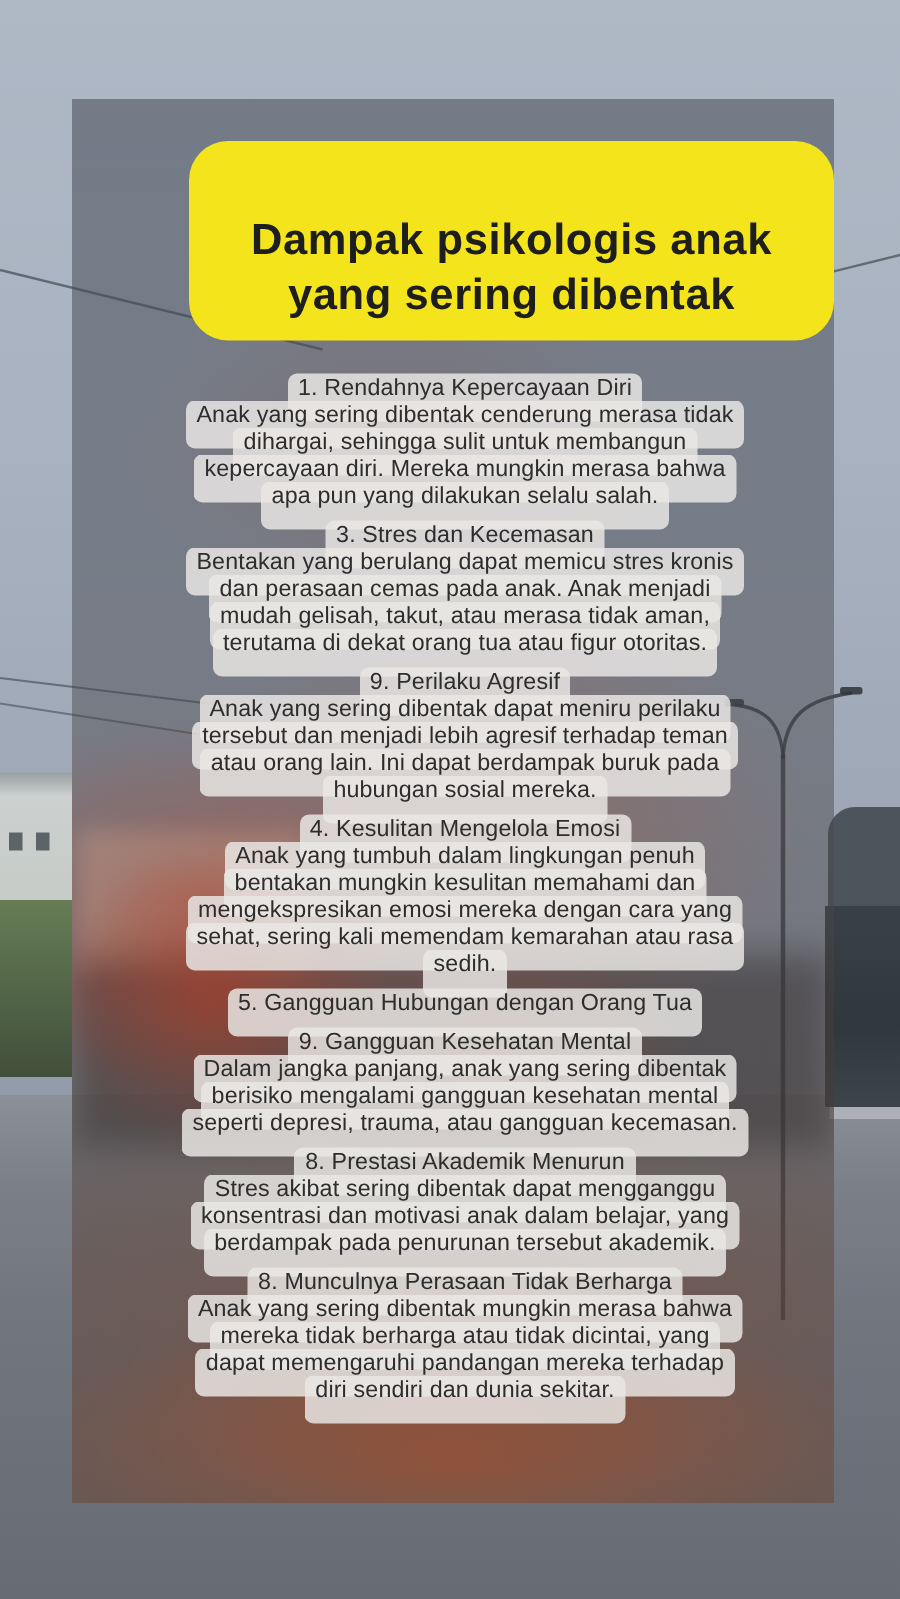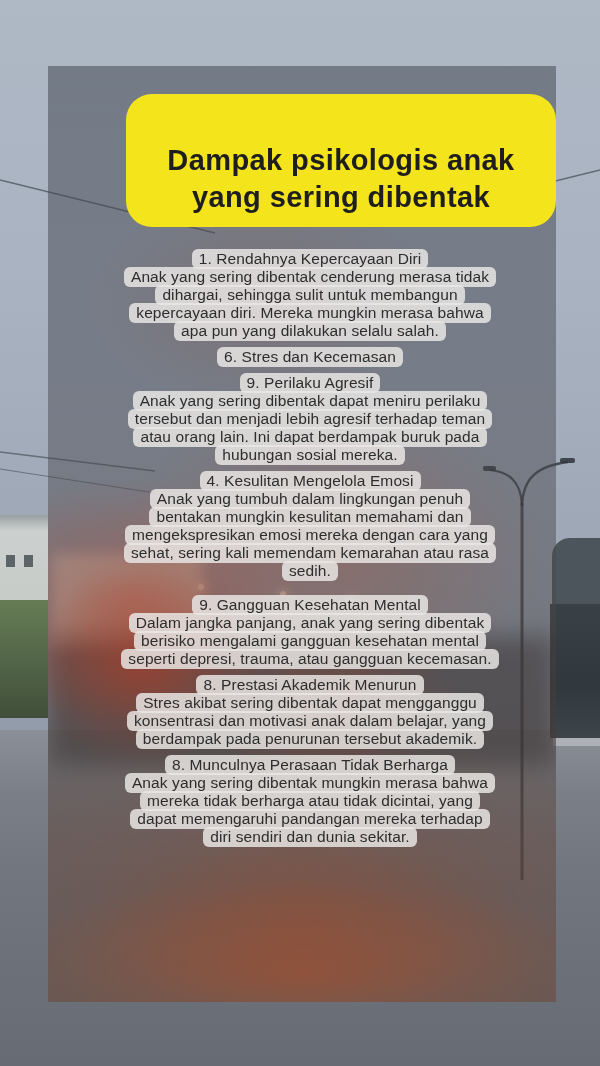--- a/index.html
+++ b/index.html
@@ -50,21 +50,21 @@
   
   .content{position:absolute;inset:0;display:flex;flex-direction:column;align-items:flex-end;}
   .title-box{
     margin-top:28px;width:414px;padding:11px 8px;background:#F4E41C;border-radius:26px;
     text-align:center;color:#1E1E1E;font-size:29px;line-height:37px;font-weight:700;
     letter-spacing:.4px;white-space:pre-line;}
   .sections{margin-top:23px;width:492px;display:flex;flex-direction:column;}
   .section{text-align:center;margin-bottom:8px;}
   .cap{
     display:inline;background:rgba(233,231,229,0.84);color:#2D2D2D;
-    padding:1px 7px 2px;border-radius:6px;white-space:pre-line;
+    padding:1px 7px 14px;border-radius:6px;white-space:pre-line;
     font-size:15.5px;line-height:18px;letter-spacing:.1px;
     box-decoration-break:clone;-webkit-box-decoration-break:clone;}
 </style>
 </head>
 <body>
 
 <div class="frame">
 
   <div class="scene">
     <div class="road"></div>
@@ -116,21 +116,27 @@
     <div>
       <span class="cap">Anak yang sering dibentak cenderung merasa tidak
 dihargai, sehingga sulit untuk membangun
 kepercayaan diri. Mereka mungkin merasa bahwa
 apa pun yang dilakukan selalu salah.</span>
     </div>
   </div>
 
   <div class="section">
     <div>
-      <span class="cap">6. Stres dan Kecemasan</span>
+      <span class="cap">3. Stres dan Kecemasan</span>
+    </div>
+    <div>
+      <span class="cap">Bentakan yang berulang dapat memicu stres kronis
+dan perasaan cemas pada anak. Anak menjadi
+mudah gelisah, takut, atau merasa tidak aman,
+terutama di dekat orang tua atau figur otoritas.</span>
     </div>
   </div>
 
   <div class="section">
     <div>
       <span class="cap">9. Perilaku Agresif</span>
     </div>
     <div>
       <span class="cap">Anak yang sering dibentak dapat meniru perilaku
 tersebut dan menjadi lebih agresif terhadap teman
@@ -146,20 +152,23 @@
     <div>
       <span class="cap">Anak yang tumbuh dalam lingkungan penuh
 bentakan mungkin kesulitan memahami dan
 mengekspresikan emosi mereka dengan cara yang
 sehat, sering kali memendam kemarahan atau rasa
 sedih.</span>
     </div>
   </div>
 
   <div class="section">
+    <div>
+      <span class="cap">5. Gangguan Hubungan dengan Orang Tua</span>
+    </div>
   </div>
 
   <div class="section">
     <div>
       <span class="cap">9. Gangguan Kesehatan Mental</span>
     </div>
     <div>
       <span class="cap">Dalam jangka panjang, anak yang sering dibentak
 berisiko mengalami gangguan kesehatan mental
 seperti depresi, trauma, atau gangguan kecemasan.</span>

